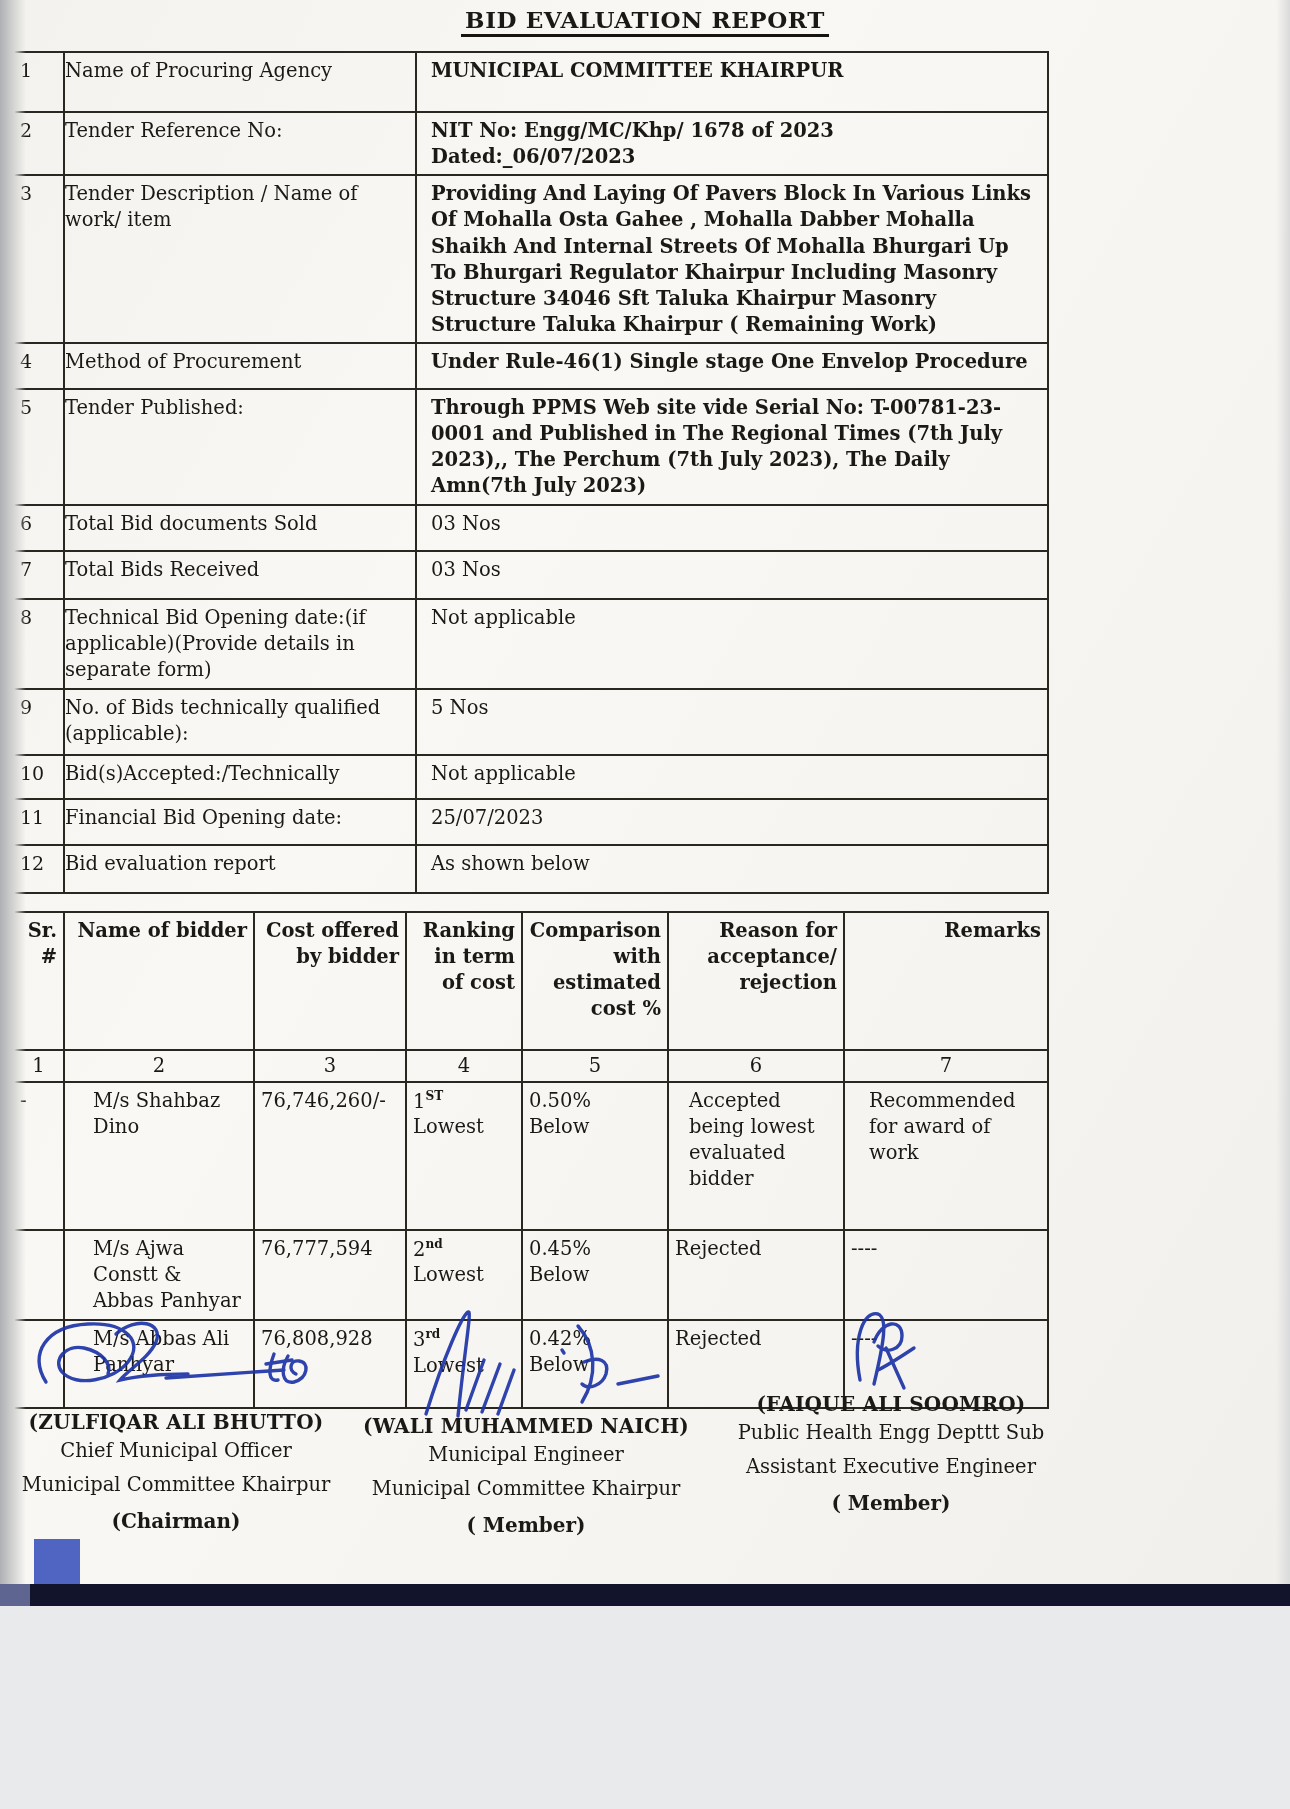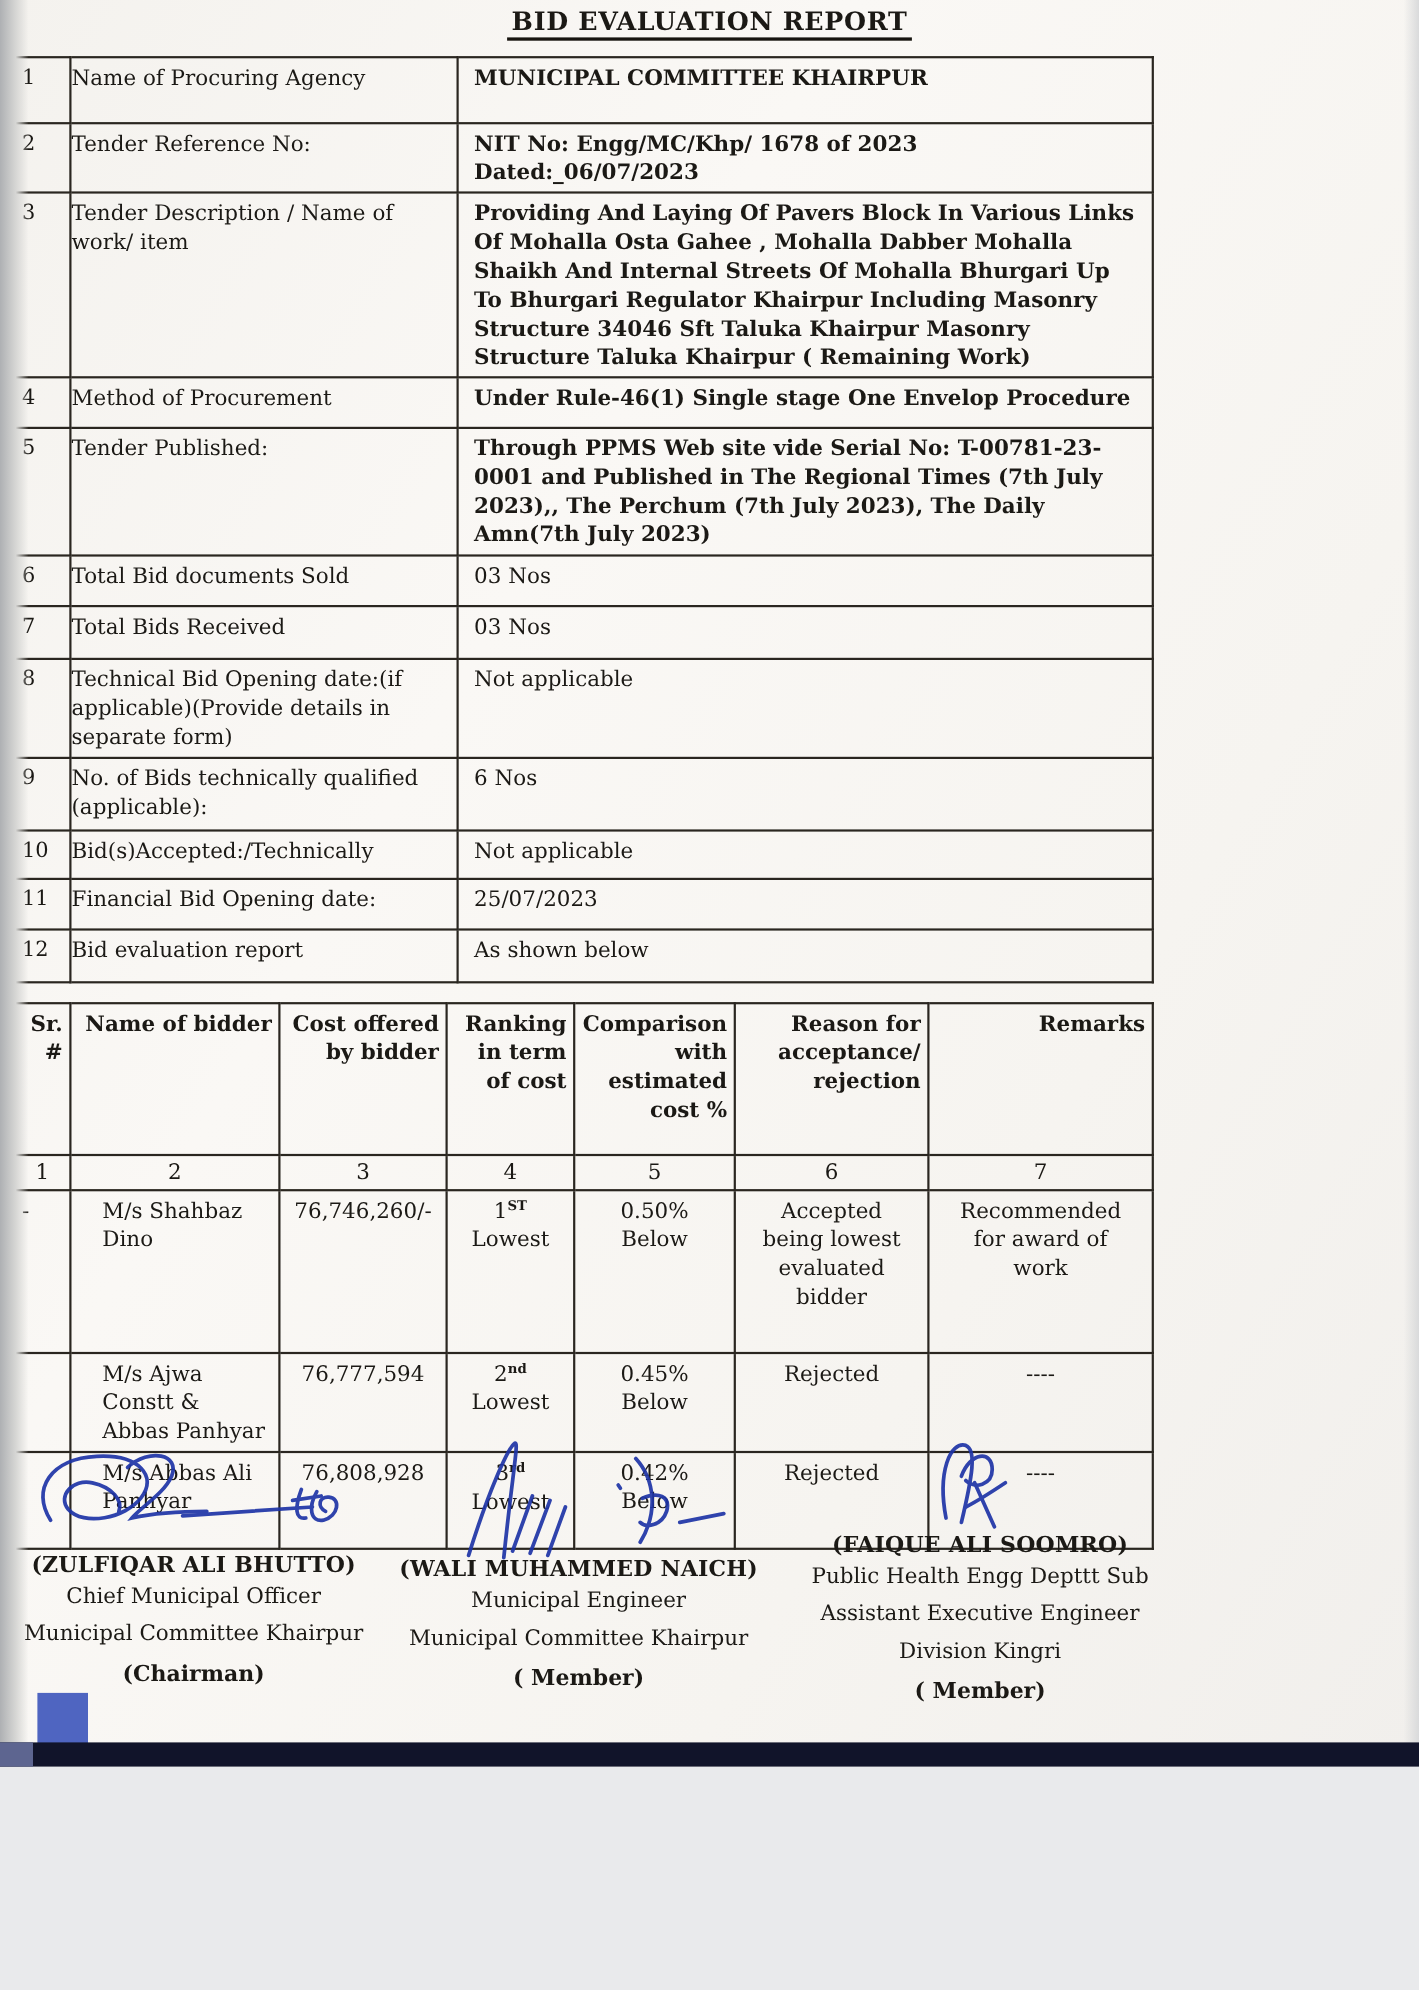--- a/index.html
+++ b/index.html
@@ -39,21 +39,21 @@
   .info-table td.val{padding-left:14px;}
   .info-table td.val.bold{font-weight:700;}
   .bid-table{width:1034px;margin:17px 0 0 14px;}
   .bid-table th,.bid-table td{
     border:2.2px solid #2a2620;vertical-align:top;
     font-size:19.5px;line-height:1.34;padding:5px 6px;
   }
   .bid-table th{font-weight:700;text-align:right;}
   .bid-table .first-col{border-left:none;}
   .bid-table tr.colnum-row td{height:26px;text-align:center;padding:2px 4px;}
-  .bid-table td.c{text-align:center;}
+  .bid-table td.c{text-align:left;}
   .bid-table td.name-cell{text-align:left;padding-left:28px;}
   sup{font-size:0.62em;font-weight:700;}
   .sig-area{position:absolute;left:0;top:1298px;width:1290px;height:380px;}
   .sig-block{position:absolute;text-align:center;}
   .sig-b1{left:8px;top:6px;width:336px;}
   .sig-b2{left:356px;top:0;width:340px;}
   .sig-b3{left:706px;top:0;width:370px;}
   .sig-stroke{display:block;margin:0 auto -6px auto;}
   .sig-name{font-size:20px;font-weight:700;letter-spacing:.2px;}
   .sig-line{font-size:19.5px;line-height:1.75;}
@@ -116,21 +116,21 @@
         <td class="val">03 Nos</td>
       </tr>
       <tr style="height:90px">
         <td class="num">8</td>
         <td>Technical Bid Opening date:(if applicable)(Provide details in separate form)</td>
         <td class="val">Not applicable</td>
       </tr>
       <tr style="height:66px">
         <td class="num">9</td>
         <td>No. of Bids technically qualified (applicable):</td>
-        <td class="val">6 Nos</td>
+        <td class="val">5 Nos</td>
       </tr>
       <tr style="height:44px">
         <td class="num">10</td>
         <td>Bid(s)Accepted:/Technically</td>
         <td class="val">Not applicable</td>
       </tr>
       <tr style="height:46px">
         <td class="num">11</td>
         <td>Financial Bid Opening date:</td>
         <td class="val">25/07/2023</td>
@@ -263,21 +263,20 @@
         <g fill="none" stroke="#1e34a6" stroke-width="3.4" stroke-linecap="round" opacity="0.92">
           <path d="M34 82 C 26 40, 38 12, 52 16 C 62 20, 58 44, 48 86"></path>
           <path d="M48 44 C 56 22, 76 20, 76 38 C 76 52, 60 56, 52 48"></path>
           <path d="M60 50 L 78 90"></path>
           <path d="M52 72 C 64 66, 76 58, 88 50"></path>
         </g>
       </svg>
       <div class="sig-name">(FAIQUE ALI SOOMRO)</div>
       <div class="sig-line">Public Health Engg Depttt Sub</div>
       <div class="sig-line">Assistant Executive Engineer</div>
-      <div class="sig-line">Division Kingri</div>
       <div class="sig-role">( Member)</div>
     </div>
 
   </div>
 
   <div class="blue-chip"></div>
   <div class="bottom-bar"></div>
   <div class="bottom-bar-light"></div>
 </div>
 

